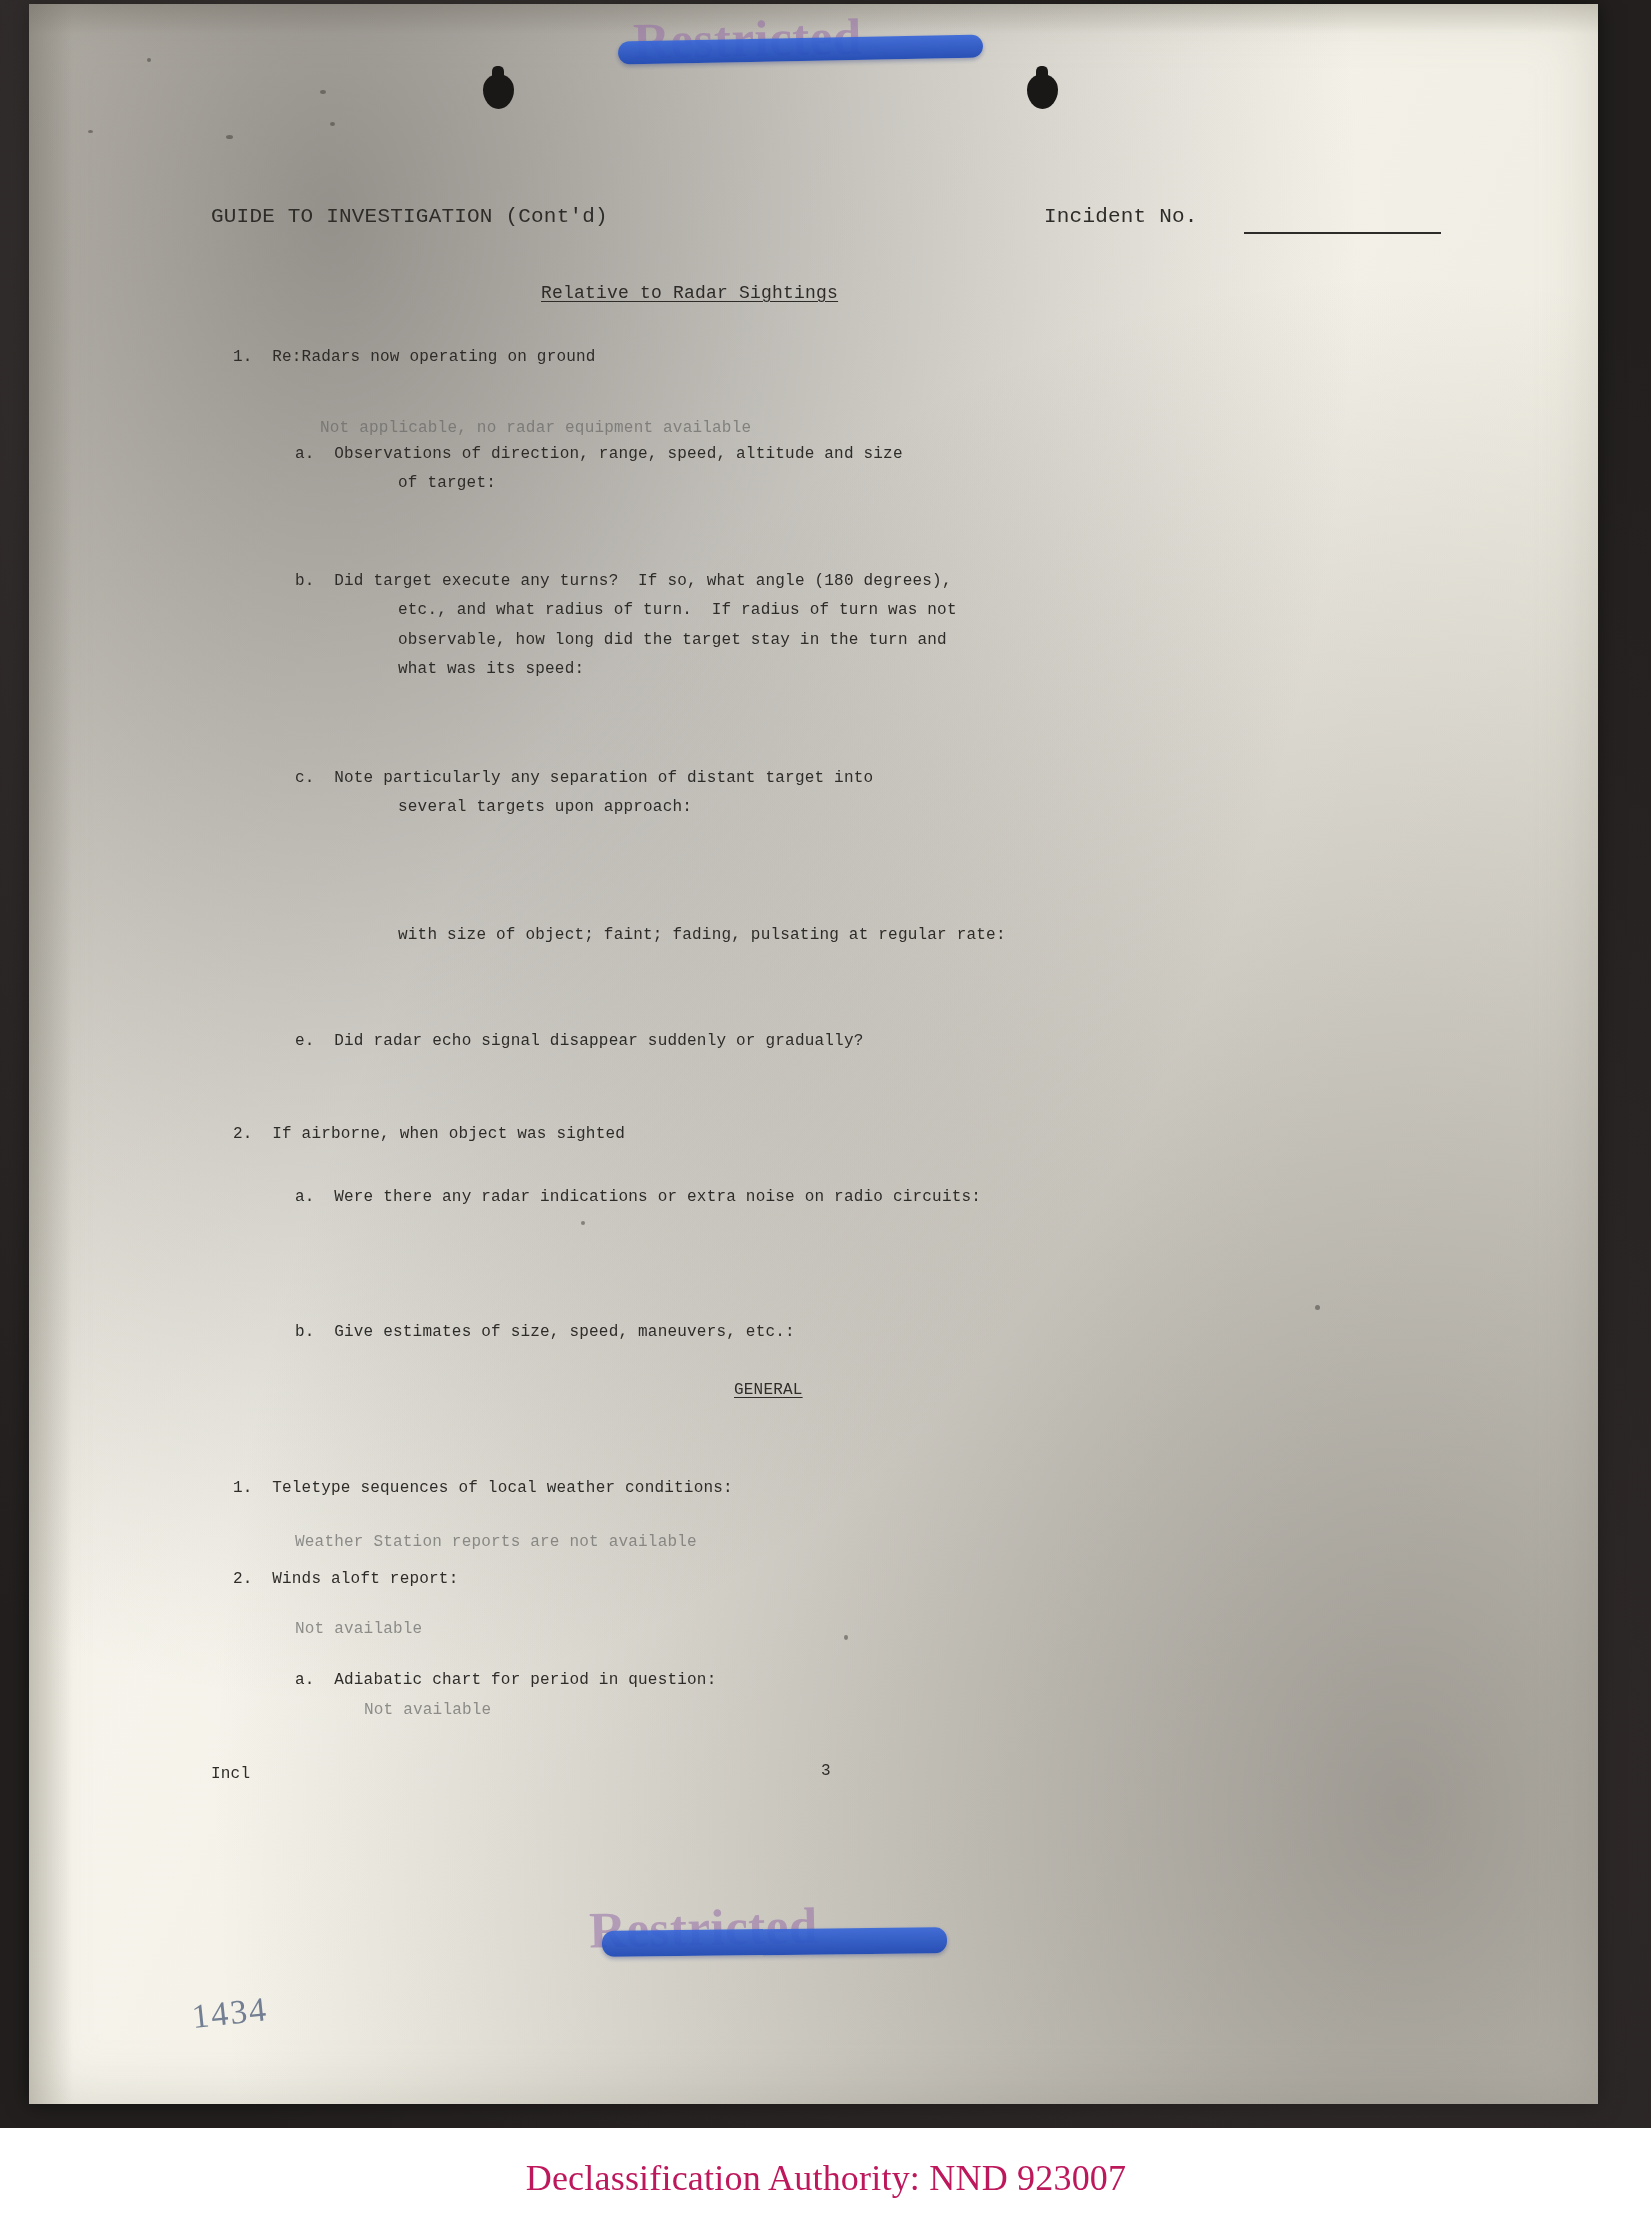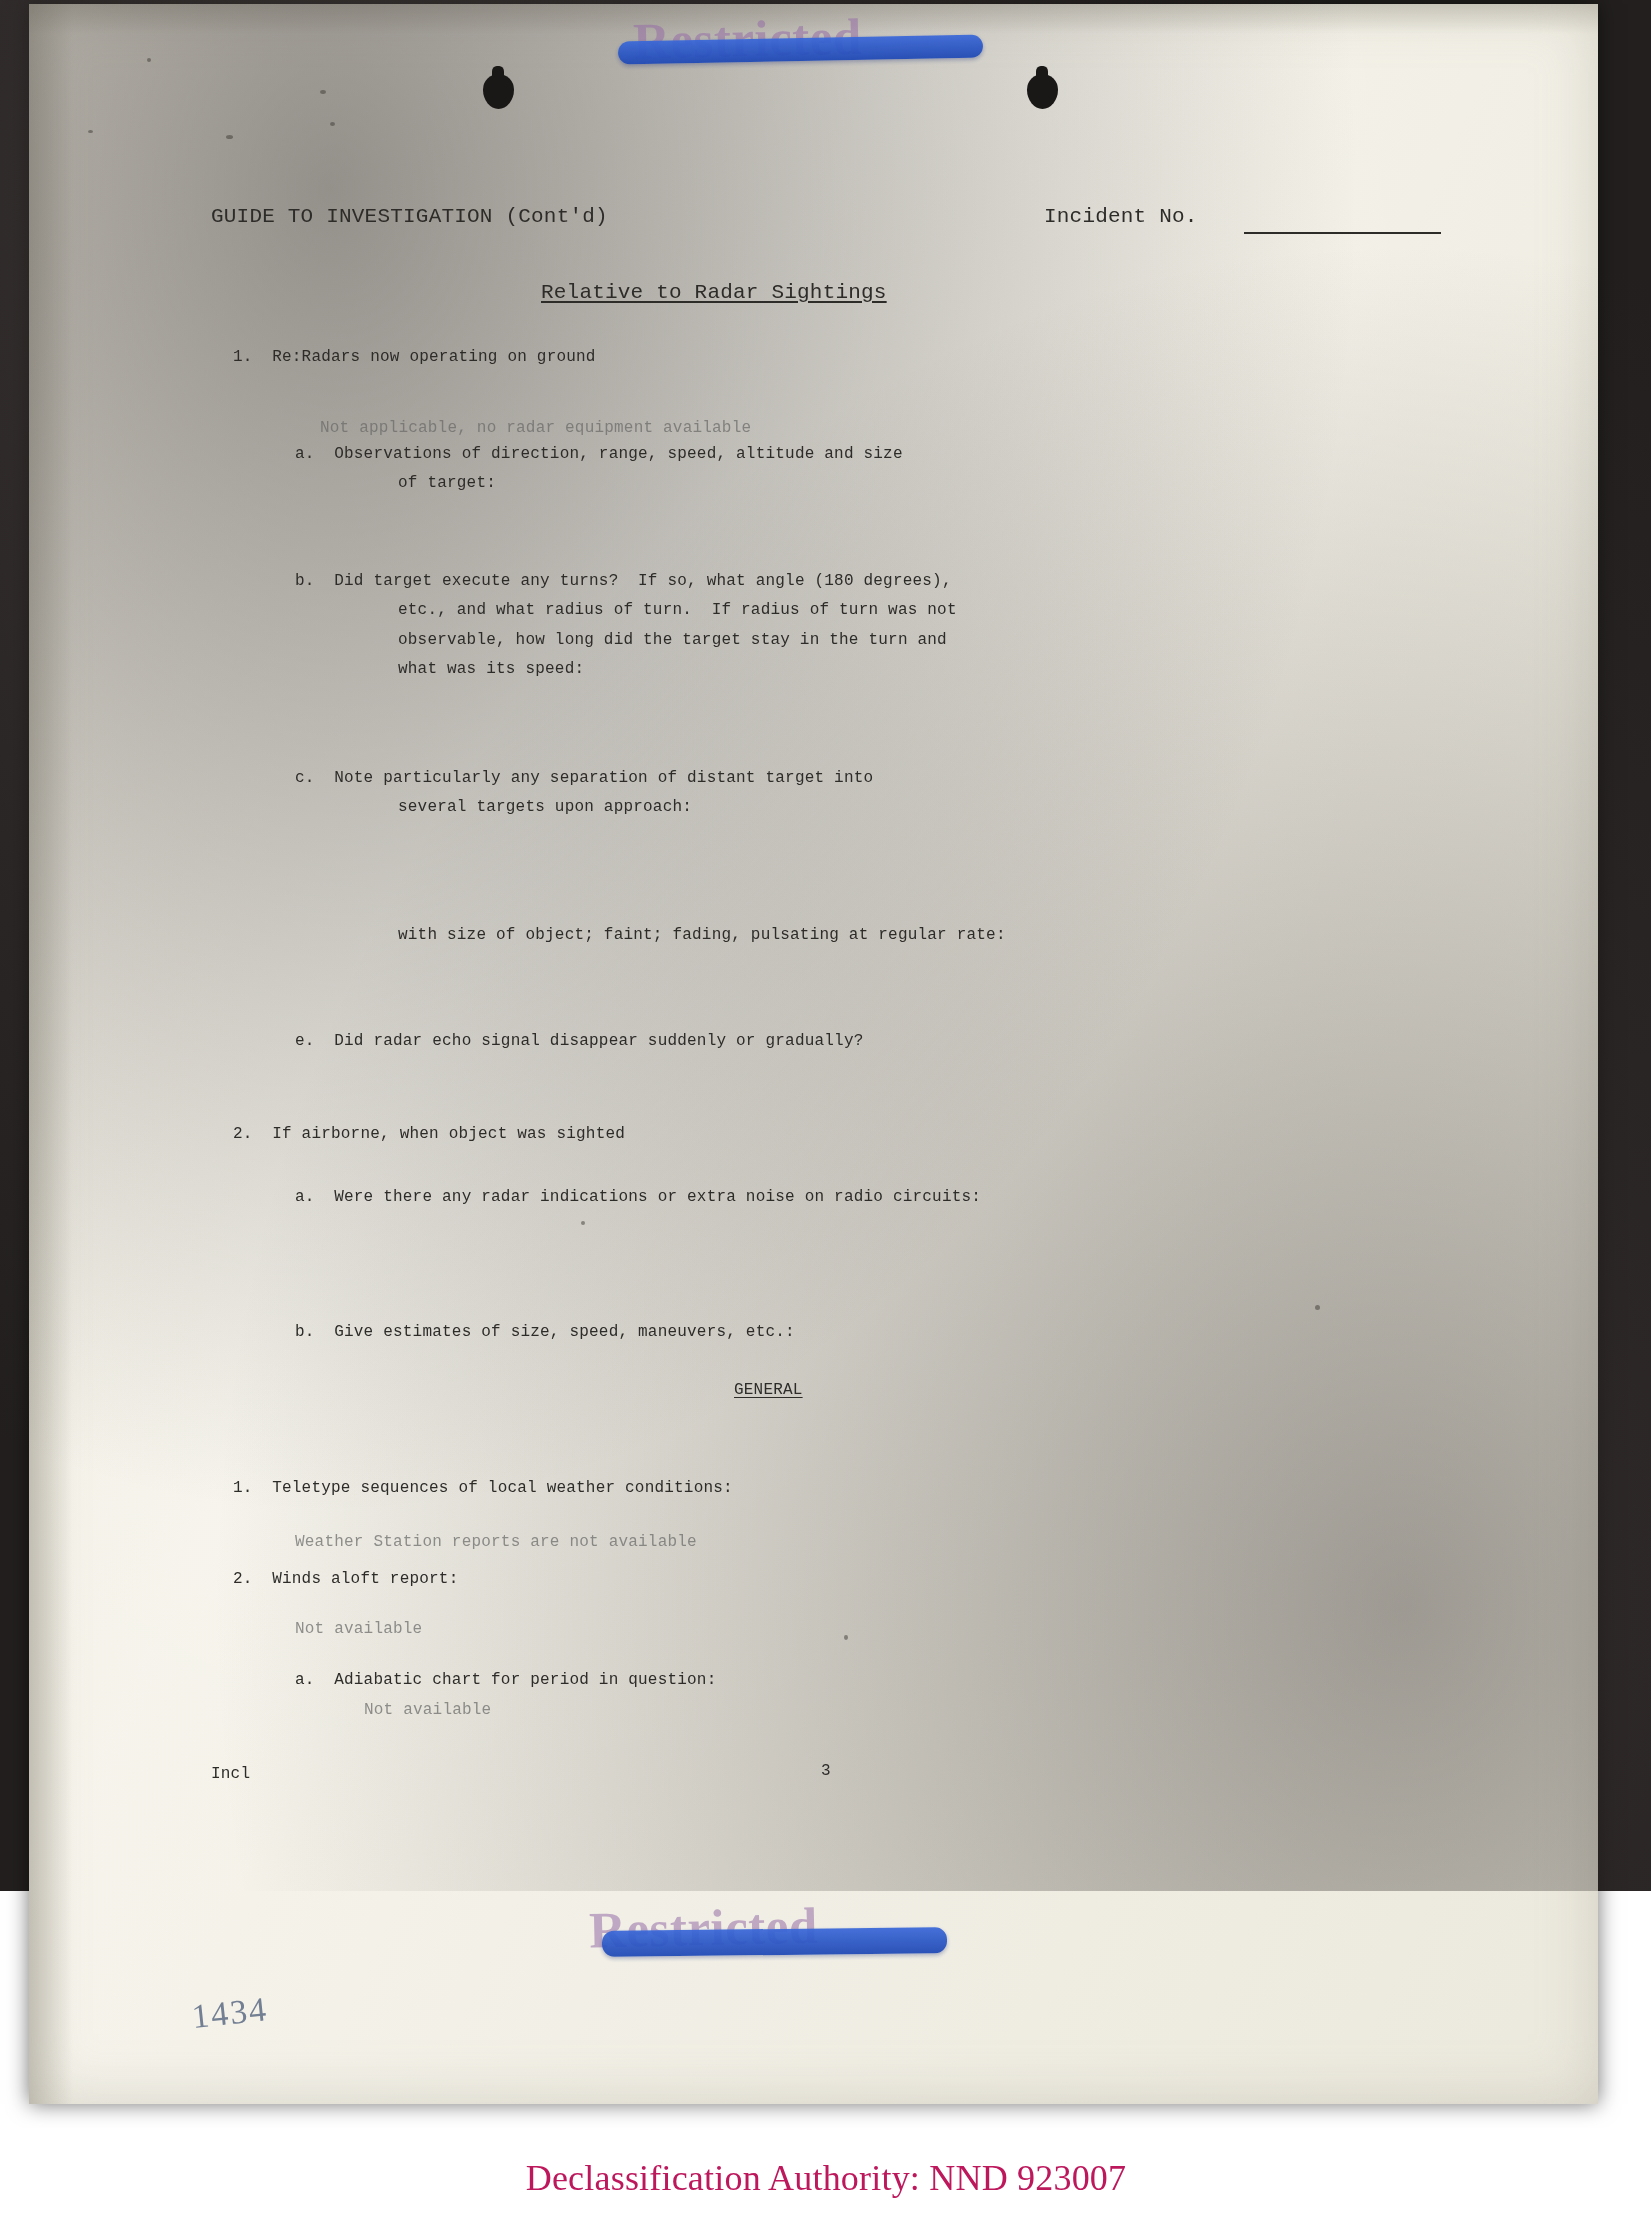--- a/index.html
+++ b/index.html
@@ -13,21 +13,21 @@
     position: relative;
     font-family: "Liberation Sans", sans-serif;
     overflow: hidden;
   }
 
   
   #scan-frame {
     position: absolute;
     left: 0; top: 0;
     width: 1652px;
-    height: 1891px;
+    height: 2128px;
     background: #231f1f;
   }
   #scan-frame::after {
     content: "";
     position: absolute;
     left: 0; top: 0; right: 0; bottom: 0;
     background:
       radial-gradient(ellipse at 20% 10%, rgba(70,65,62,0.55), rgba(0,0,0,0) 55%),
       radial-gradient(ellipse at 85% 85%, rgba(60,55,52,0.45), rgba(0,0,0,0) 60%);
     pointer-events: none;
@@ -225,21 +225,21 @@
     <div id="typed-body">
 
       <div class="tline" style="left:182px; top:202px; font-size:21px;">GUIDE TO INVESTIGATION (Cont'd)</div>
 
       <div class="tline" style="left:1015px; top:202px; font-size:21px;">Incident No.</div>
 
       <div class="incident-rule" style="left:1215px; top:228px; width:197px;"></div>
 
       <div class="tline" style="left:1222px; top:207px; font-size:21px; color:#6a6a68; opacity:.6;"></div>
 
-      <div class="tline u" style="left:512px; top:278px; font-size:21px;">Relative to Radar Sightings</div>
+      <div class="tline u" style="left:512px; top:278px; font-size:18px;">Relative to Radar Sightings</div>
 
       <div class="tline" style="left:204px; top:342px;">1.  Re:Radars now operating on ground</div>
 
       <div class="tline faint" style="left:291px; top:413px;">Not applicable, no radar equipment available</div>
 
       <div class="tline" style="left:266px; top:439px;">a.  Observations of direction, range, speed, altitude and size</div>
       <div class="tline" style="left:369px; top:468px;">of target:</div>
 
       <div class="tline" style="left:266px; top:566px;text-align:right;">b.  Did target execute any turns?  If so, what angle (180 degrees),</div>
       <div class="tline" style="left:369px; top:595px;">etc., and what radius of turn.  If radius of turn was not</div>

